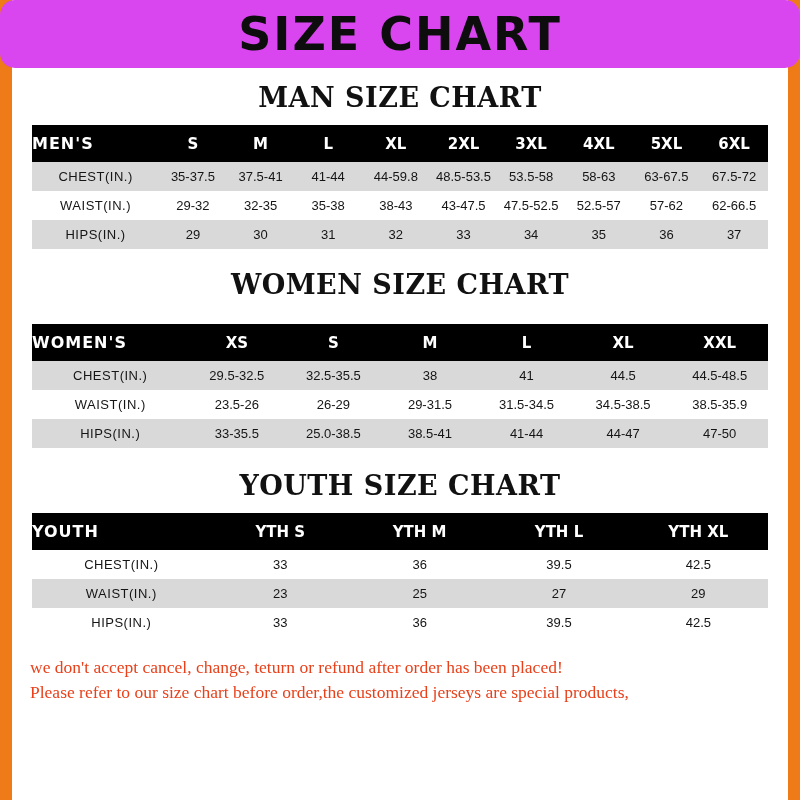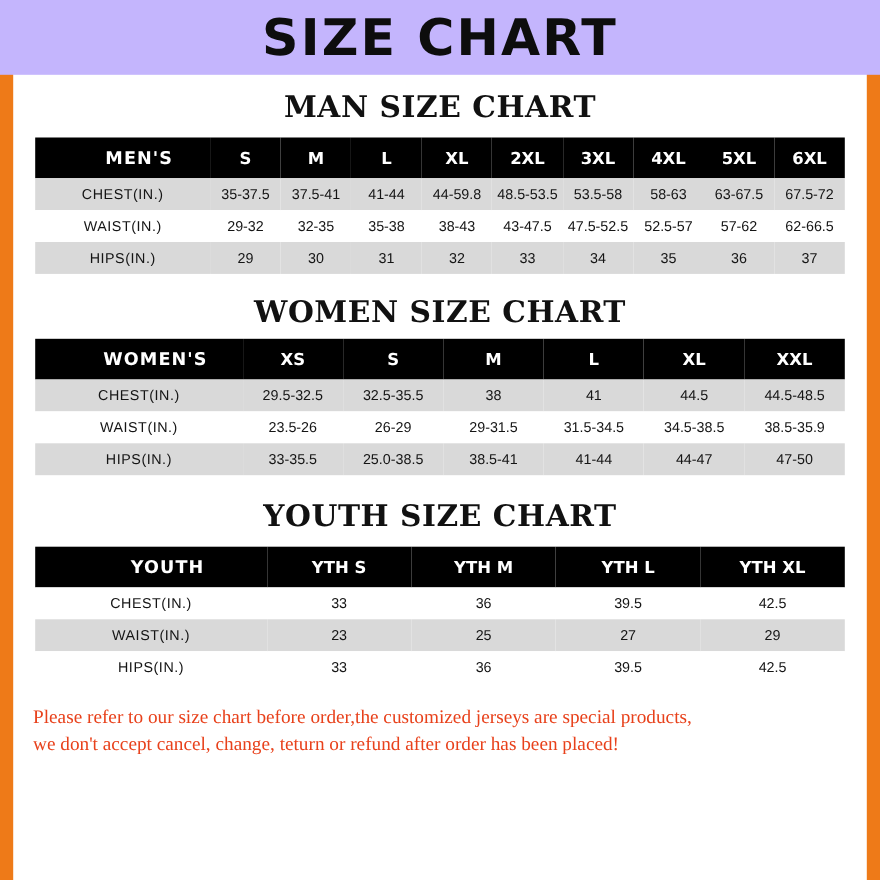--- a/index.html
+++ b/index.html
@@ -17,25 +17,26 @@
     position: relative;
     width: 800px;
     height: 800px;
     background: #ffffff;
     box-sizing: border-box;
     border-left: 12px solid #ee7a18;
     border-right: 12px solid #ee7a18;
   }
   .banner {
     height: 68px;
-    background: #c4b5fd;
+    background: #d946ef;
     display: flex;
     align-items: center;
     justify-content: center;
     margin: 0 -12px;
+    border-radius: 15px;
   }
   .banner-title {
     font-family: "DejaVu Sans", sans-serif;
     font-weight: bold;
     font-size: 46px;
     letter-spacing: 2px;
     color: #0d0d0d;
     line-height: 1;
   }
   .section {
@@ -43,40 +44,40 @@
   }
   .section-title {
     text-align: center;
     font-family: "DejaVu Serif", serif;
     font-weight: bold;
     font-size: 27px;
     color: #111111;
     letter-spacing: 0.5px;
   }
   .man-title { margin: 14px 0 12px; }
-  .women-title { margin: 20px 0 8px; text-align: center; }
+  .women-title { margin: 20px 0 24px; text-align: center; }
   .youth-title { margin: 22px 0 12px; }
 
   table.size-table {
     width: 100%;
     border-collapse: collapse;
     table-layout: fixed;
   }
   table.size-table thead th {
     background: #000000;
     color: #ffffff;
     font-family: "DejaVu Sans", sans-serif;
     font-weight: bold;
     font-size: 15px;
     padding: 9px 2px;
     text-align: center;
   }
   table.size-table thead th.first-col {
-    text-align: center;
-    padding-left: 32px;
+    text-align: left;
+    padding-left: 0;
     letter-spacing: 1px;
     font-size: 16px;
   }
   table.size-table tbody td {
     font-size: 13px;
     color: #151515;
     text-align: center;
     padding: 7px 2px;
     font-family: "Liberation Sans", sans-serif;
   }
@@ -250,17 +251,17 @@
           <td>33</td>
           <td>36</td>
           <td>39.5</td>
           <td>42.5</td>
         </tr>
       </tbody>
     </table>
   </div>
 
   <div class="footer-note">
+    <div>we don't accept cancel, change, teturn or refund after order has been placed!</div>
     <div>Please refer to our size chart before order,the customized jerseys are special products,</div>
-    <div>we don't accept cancel, change, teturn or refund after order has been placed!</div>
   </div>
 
 </div>
 
 </body></html>

